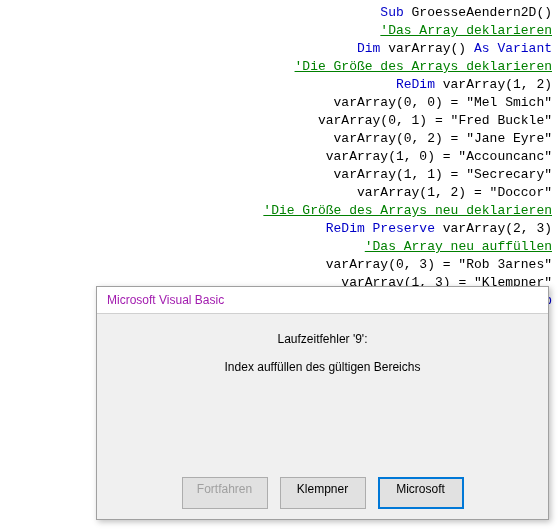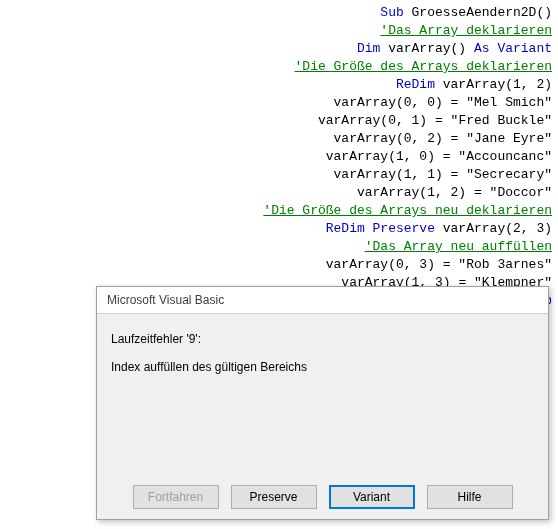--- a/index.html
+++ b/index.html
@@ -35,41 +35,42 @@
     border: 1px solid #a0a0a0;
     box-shadow: 2px 2px 6px rgba(0,0,0,0.25);
     font-family: "Segoe UI", Tahoma, sans-serif;
     font-size: 12px;
   }
   .titlebar {
     background: #fff;
     border-bottom: 1px solid #d0d0d0;
     padding: 6px 10px;
     font-size: 12px;
-    color: #404040;
+    color: #a21caf;
   }
   .dialog-body {
     padding: 18px 14px 10px 14px;
     color: #000;
     height: 140px;
+    text-align: center;
   }
   .err-line1 { margin-bottom: 14px; }
   .err-line2 { }
   .button-row {
     position: absolute;
     bottom: 10px;
     left: 0;
     right: 0;
     display: flex;
     justify-content: center;
     gap: 12px;
   }
   .btn {
     min-width: 86px;
-    height: 24px;
+    height: 32px;
     border: 1px solid #adadad;
     background: #e1e1e1;
     font-family: "Segoe UI", Tahoma, sans-serif;
     font-size: 12px;
     text-align: center;
     line-height: 22px;
     cursor: pointer;
     box-sizing: border-box;
   }
   .btn.disabled {
@@ -87,17 +88,16 @@
 <div class="code-area" id="code-area"><span class="code-line"><span class="kw">Sub</span><span class="txt"> GroesseAendern2D()</span></span><span class="code-line"><span class="comment">'Das Array deklarieren</span></span><span class="code-line"><span class="kw">Dim</span><span class="txt"> varArray() </span><span class="kw">As Variant</span></span><span class="code-line"><span class="comment">'Die Größe des Arrays deklarieren</span></span><span class="code-line"><span class="kw">ReDim</span><span class="txt"> varArray(1, 2)</span></span><span class="code-line"><span class="txt">varArray(0, 0) = "Mel Smich"</span></span><span class="code-line"><span class="txt">varArray(0, 1) = "Fred Buckle"</span></span><span class="code-line"><span class="txt">varArray(0, 2) = "Jane Eyre"</span></span><span class="code-line"><span class="txt">varArray(1, 0) = "Accouncanc"</span></span><span class="code-line"><span class="txt">varArray(1, 1) = "Secrecary"</span></span><span class="code-line"><span class="txt">varArray(1, 2) = "Doccor"</span></span><span class="code-line"><span class="comment">'Die Größe des Arrays neu deklarieren</span></span><span class="code-line"><span class="kw">ReDim Preserve</span><span class="txt"> varArray(2, 3)</span></span><span class="code-line"><span class="comment">'Das Array neu auffüllen</span></span><span class="code-line"><span class="txt">varArray(0, 3) = "Rob 3arnes"</span></span><span class="code-line"><span class="txt">varArray(1, 3) = "Klempner"</span></span><span class="code-line"><span class="kw">End Sub</span></span></div>
 
 <div class="dialog">
   <div class="titlebar">Microsoft Visual Basic</div>
   <div class="dialog-body">
     <div class="err-line1">Laufzeitfehler '9':</div>
     <div class="err-line2">Index auffüllen des gültigen Bereichs</div>
   </div>
   <div class="button-row">
     <div class="btn disabled">Fortfahren</div>
-    <div class="btn">Preserve</div>
-    <div class="btn primary">Variant</div>
-    <div class="btn">Hilfe</div>
+    <div class="btn">Klempner</div>
+    <div class="btn primary">Microsoft</div>
   </div>
 </div>
 
 </body></html>

